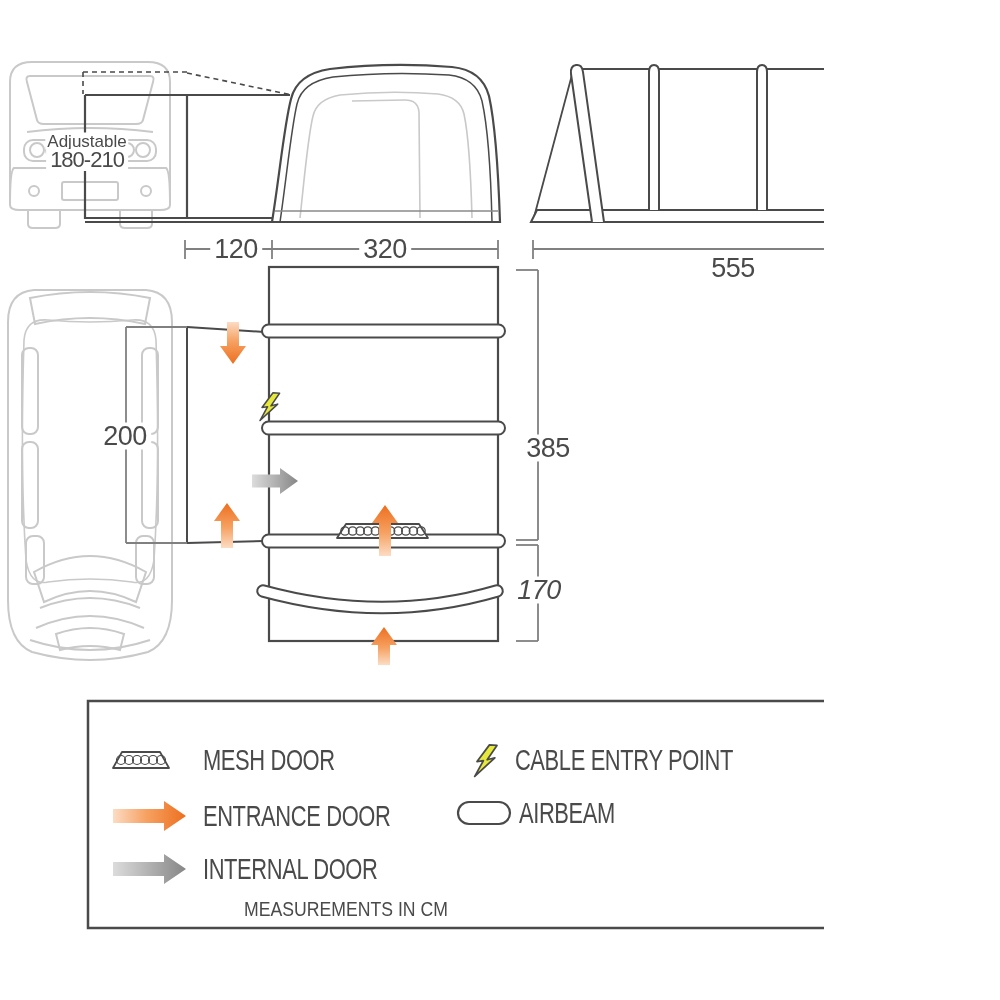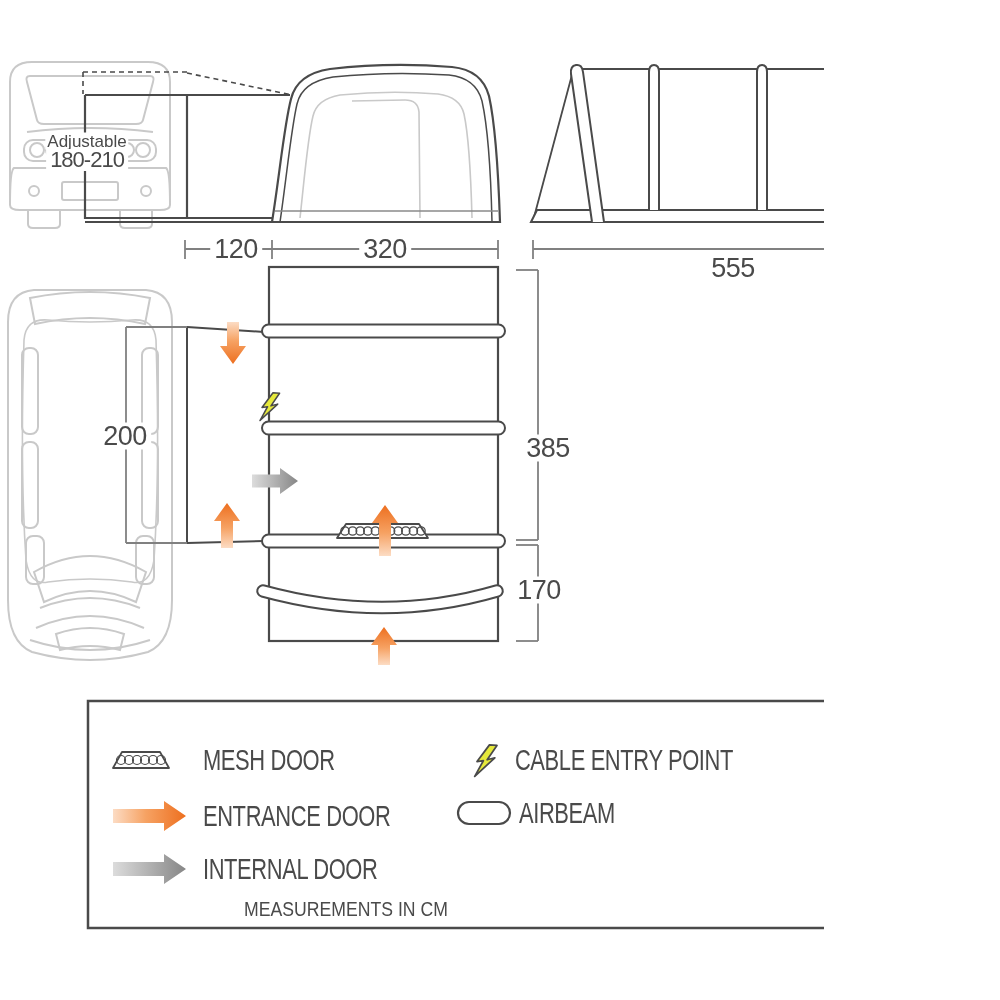--- a/index.html
+++ b/index.html
@@ -206,21 +206,21 @@
 
 <div class="lbl small" style="left:87px;top:141px;">Adjustable</div>
 <div class="lbl range" style="left:87px;top:160px;">180-210</div>
 
 <div class="lbl dim" style="left:236px;top:249px;">120</div>
 <div class="lbl dim" style="left:385px;top:249px;">320</div>
 <div class="lbl dim" style="left:733px;top:249px;margin-top:19px;">555</div>
 <div class="lbl dim" style="left:951px;top:130px;margin-left:36px;">210</div>
 <div class="lbl dim" style="left:125px;top:436px;">200</div>
 <div class="lbl dim" style="left:548px;top:400px;margin-top:48px;">385</div>
-<div class="lbl dim" style="left:539px;top:590px;">170</div>
+<div class="lbl dim" style="left:539px;top:590px;font-style:italic;">170</div>
 
 <div class="lbl leg" style="left:200px;top:760px;">MESH DOOR</div>
 <div class="lbl leg" style="left:200px;top:816px;">ENTRANCE DOOR</div>
 <div class="lbl leg" style="left:200px;top:869px;">INTERNAL DOOR</div>
 <div class="lbl leg" style="left:512px;top:760px;">CABLE ENTRY POINT</div>
 <div class="lbl leg" style="left:516px;top:813px;">AIRBEAM</div>
 <div class="lbl note" style="left:346px;top:908px;">MEASUREMENTS IN CM</div>
 
 </div>
 

